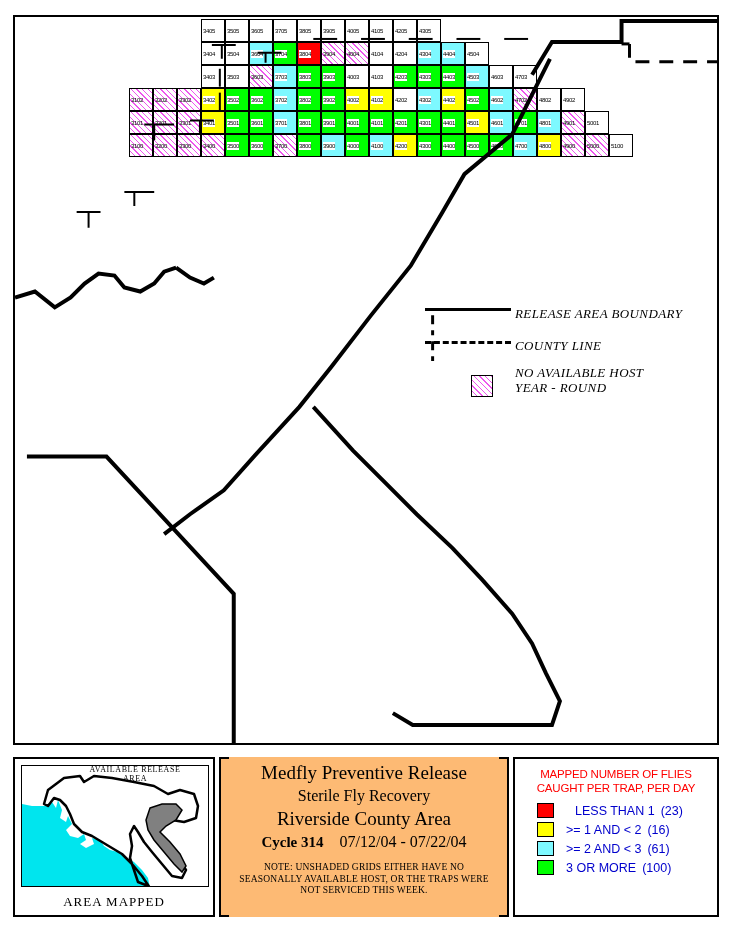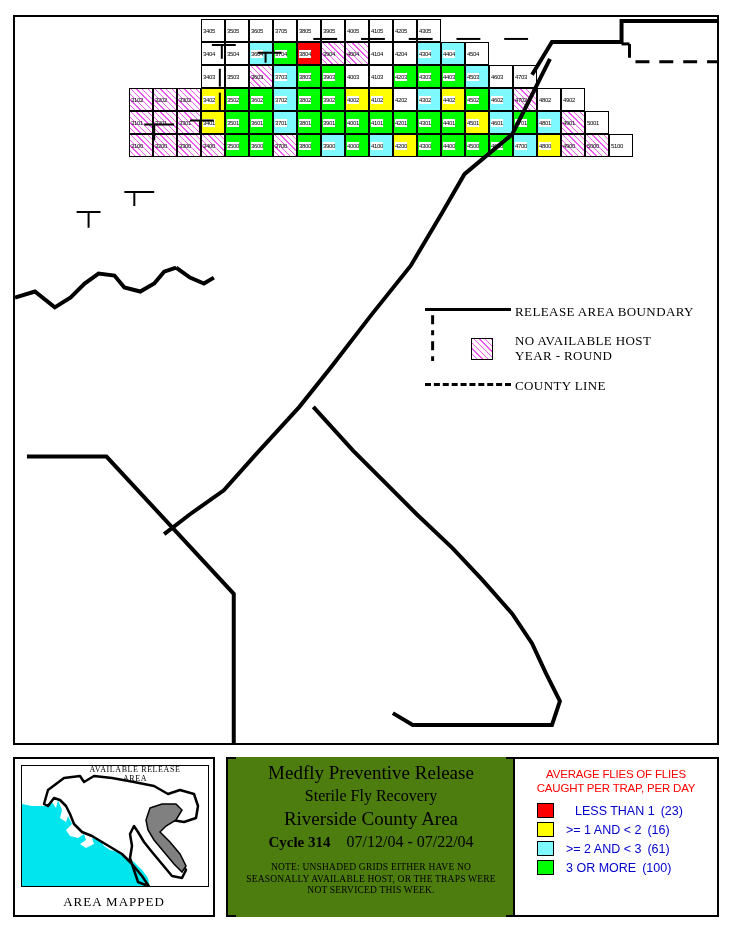--- a/index.html
+++ b/index.html
@@ -25,42 +25,42 @@
   .c-none{background:#FFFFFF;}
   .cell.hatch{
     background-image:repeating-linear-gradient(45deg,
       rgba(0,0,0,0) 0px, rgba(0,0,0,0) 3px,
       #EE55EE 3px, #EE55EE 4px);
     background-color:#FFFFFF;
   }
 
   
   #map-legend{position:absolute;left:410px;top:282px;width:290px;}
-  .lg-row{display:flex;align-items:center;margin-bottom:10px;}
+  .lg-row{display:flex;align-items:flex-end;margin-bottom:10px;font-style:italic;}
   .lg-key{width:90px;flex:0 0 90px;position:relative;height:22px;}
   .lg-solid{position:absolute;left:0;top:9px;width:86px;height:3px;background:#000;}
   .lg-dash{position:absolute;left:0;top:10px;width:86px;height:0;
     border-top:3px dashed #000;}
   .lg-swatch{position:absolute;left:46px;top:2px;width:22px;height:22px;border:1px solid #000;box-sizing:border-box;
     background-color:#fff;
     background-image:repeating-linear-gradient(45deg,
       rgba(0,0,0,0) 0px, rgba(0,0,0,0) 3px,
       #EE55EE 3px, #EE55EE 4px);}
   .lg-text{font-family:"Liberation Serif",serif;font-size:13px;line-height:15px;
     letter-spacing:0.4px;color:#000;padding-top:2px;}
 
   
   #inset-panel{position:absolute;left:13px;top:757px;width:202px;height:160px;border:2px solid #000;box-sizing:border-box;background:#fff;}
   #inset-map{position:absolute;left:6px;top:6px;width:188px;height:122px;border:1px solid #000;box-sizing:border-box;overflow:hidden;background:#fff;}
   #inset-caption{position:absolute;left:0;right:0;bottom:5px;text-align:center;
     font-family:"Liberation Serif",serif;font-size:13px;letter-spacing:1px;color:#000;}
   #inset-title{position:absolute;left:58px;top:6px;width:124px;text-align:center;
     font-family:"Liberation Serif",serif;font-size:8px;line-height:9px;letter-spacing:0.6px;color:#000;z-index:5;}
 
-  #title-panel{position:absolute;left:226px;top:757px;width:290px;height:160px;background:#4d7c0f;}
+  #title-panel{position:absolute;left:219px;top:757px;width:290px;height:160px;background:#fdba74;}
   #title-panel .bracket-l{position:absolute;left:0;top:0;width:10px;height:160px;
     border-left:2px solid #000;border-top:2px solid #000;border-bottom:2px solid #000;box-sizing:border-box;}
   #title-panel .bracket-r{position:absolute;right:0;top:0;width:10px;height:160px;
     border-right:2px solid #000;border-top:2px solid #000;border-bottom:2px solid #000;box-sizing:border-box;}
   #title-inner{position:absolute;left:12px;right:12px;top:0;text-align:center;}
   .t1{font-size:19px;line-height:23px;margin-top:4px;}
   .t2{font-size:16px;line-height:23px;}
   .t3{font-size:19px;line-height:23px;}
   .t4{font-size:15px;line-height:20px;font-weight:bold;margin-top:2px;}
   .t4 .cyc{letter-spacing:0px;}
@@ -410,32 +410,32 @@
 
     <div id="map-legend">
       <div class="lg-row">
         <div class="lg-key">
             <div class="lg-solid"></div>
           </div>
         <div class="lg-text">RELEASE AREA BOUNDARY</div>
       </div>
       <div class="lg-row">
         <div class="lg-key">
+            <div class="lg-dash"></div>
+          </div>
+        <div class="lg-text">COUNTY LINE</div>
+      </div>
+      <div class="lg-row">
+        <div class="lg-key">
             <div class="lg-swatch"></div>
           </div>
         <div class="lg-text">
           <span>NO AVAILABLE HOST</span><br>
           <span>YEAR - ROUND</span>
         </div>
-      </div>
-      <div class="lg-row">
-        <div class="lg-key">
-            <div class="lg-dash"></div>
-          </div>
-        <div class="lg-text">COUNTY LINE</div>
       </div>
     </div>
   </div>
 
   <div id="inset-panel">
     <div id="inset-map">
       <svg viewBox="0 0 188 122" width="188" height="122">
         <rect x="0" y="0" width="188" height="122" fill="#fff"></rect>
         <path d="M 0 38 L 10 40 L 22 40 L 30 36 L 34 42 L 36 34 L 40 44 L 38 52 L 44 56 L 46 50 L 50 58 L 44 64 L 48 70 L 56 72 L 62 68 L 64 74 L 58 78 L 64 82 L 72 78 L 70 72 L 78 74 L 82 80 L 88 84 L 96 86 L 104 92 L 112 96 L 120 104 L 126 112 L 128 122 L 0 122 Z" fill="#00E5EE" stroke="none"></path>
         <path d="M 22 38 L 26 24 L 42 12 L 58 10 L 62 16 L 72 10 L 90 12 L 112 16 L 132 20 L 146 28 L 158 24 L 172 28 L 176 40 L 174 52 L 162 56 L 150 54 L 140 58 L 134 66 L 140 74 L 148 80 L 156 92 L 164 104 L 160 112 L 150 110 L 140 98 L 130 86 L 122 76 L 116 66 L 112 60 L 108 68 L 110 80 L 108 92 L 112 104 L 116 116 L 126 120 L 128 122 L 120 110 L 110 98 L 100 88 L 90 82 L 80 76 L 70 70 L 60 66 L 52 58 L 48 48 L 44 40 L 38 34 L 32 32 L 26 40 Z" fill="none" stroke="#000" stroke-width="2.5" stroke-linejoin="round"></path>
@@ -458,21 +458,21 @@
       <div class="t3">Riverside County Area</div>
       <div class="t4">
         <span class="cyc">Cycle 314</span><span class="dates">07/12/04 - 07/22/04</span>
       </div>
       <div id="note">NOTE: UNSHADED GRIDS EITHER HAVE NO SEASONALLY AVAILABLE HOST, OR THE TRAPS WERE NOT SERVICED THIS WEEK.</div>
     </div>
   </div>
 
   <div id="legend-panel">
     <div id="legend-head">
-      <span>AVERAGE FLIES OF FLIES</span><br>
+      <span>MAPPED NUMBER OF FLIES</span><br>
       <span>CAUGHT PER TRAP, PER DAY</span>
     </div>
     <div id="legend-items">
         <div class="li-row">
           <div class="li-sw" style="background: rgb(255, 0, 0);"></div>
           <div class="li-lbl" style="color: rgb(0, 0, 204); margin-left: 21px;">LESS THAN 1</div>
           <div class="li-cnt" style="color: rgb(0, 0, 204);">(23)</div>
         </div>
         <div class="li-row">
           <div class="li-sw" style="background: rgb(255, 255, 0);"></div>

